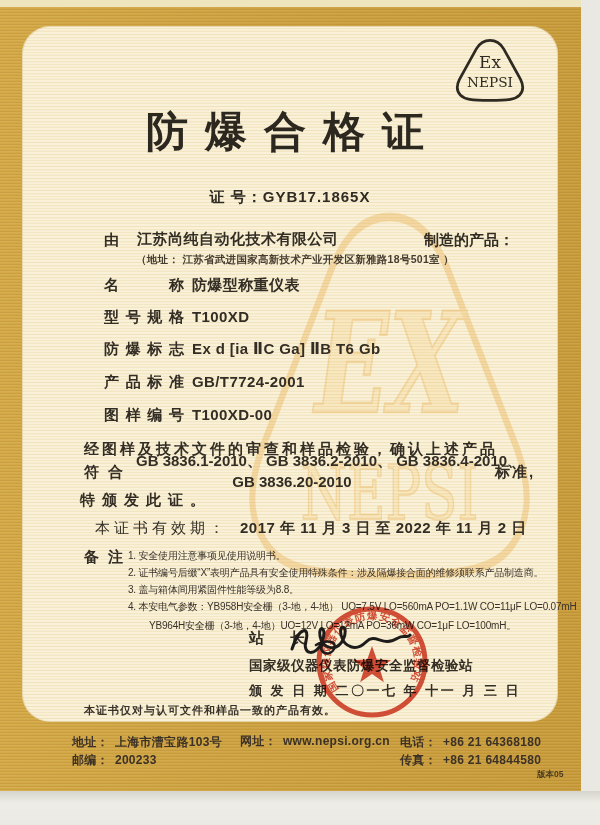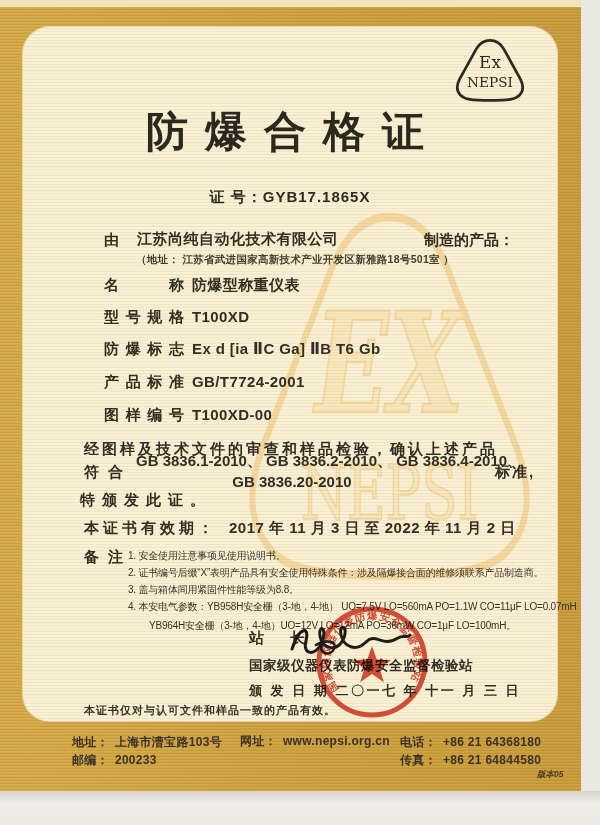--- a/index.html
+++ b/index.html
@@ -51,42 +51,42 @@
   .fr0{top:276px}.fr1{top:308px}.fr2{top:340px}.fr3{top:373px}.fr4{top:406px}
 
   .conf-line1{top:440px;left:84px;font-size:15px;font-weight:600;letter-spacing:3px;}
   .conf-fuhe{top:463px;left:84px;font-size:15px;font-weight:600;letter-spacing:9px;}
   .conf-std1{top:452px;left:136px;width:312px;font-size:15px;font-weight:700;}
   .conf-std2{top:473px;left:136px;width:312px;text-align:center;font-size:15px;font-weight:700;}
   .conf-biaozhun{top:463px;left:495px;font-size:15px;font-weight:600;letter-spacing:2px;}
   .conf-line2{top:491px;left:80px;font-size:15px;font-weight:600;letter-spacing:7px;}
 
   .validity{top:519px;left:84px;font-size:15px;}
-  .validity .vl{font-weight:700;letter-spacing:4px;}
+  .validity .vl{font-weight:400;letter-spacing:4px;margin-left:11px;}
   .validity .vv{font-weight:700;margin-left:12px;letter-spacing:0.5px;}
 
   .rem-label{top:548px;left:84px;font-size:15px;font-weight:600;letter-spacing:9px;}
   .rem{left:128px;font-size:10px;font-weight:400;color:#3a322a;letter-spacing:-0.2px;}
   .rm0{top:549px}.rm1{top:566px}.rm2{top:583px}.rm3{top:600px}.rm4{top:619px;left:121px;margin-left:28px;}
 
   .sign-title{top:629px;left:249px;font-size:15px;font-weight:700;letter-spacing:11px;}
   .sign-org{top:657px;left:249px;font-size:13.5px;font-weight:700;letter-spacing:0.5px;}
   .sign-date{top:682px;left:249px;font-size:13px;font-weight:600;letter-spacing:2.5px;}
 
   .stamp{position:absolute;left:312px;top:602px;width:120px;height:120px;opacity:0.88;mix-blend-mode:multiply;}
   .signature{position:absolute;left:286px;top:615px;width:128px;height:56px;}
 
   .panel-note{top:703px;left:84px;font-size:11px;font-weight:700;letter-spacing:1px;color:#39322a;}
 
   .f-row{font-size:12px;font-weight:700;color:#3b3126;letter-spacing:0.3px;}
   .f-row .lv{margin-left:6px;}
   .fc1a{top:734px;left:72px}.fc1b{top:752px;left:72px}
   .fc2a{top:733px;left:240px}.fc2b{top:751px;left:240px}
   .fc3a{top:734px;left:400px}.fc3b{top:752px;left:400px}
-  .f-version{top:769px;left:537px;font-size:8.5px;font-weight:700;color:#4a3c22;font-style:italic;}
+  .f-version{top:769px;left:537px;font-size:8.5px;font-weight:700;color:#4a3c22;}
 
   .edge-right{position:absolute;left:581px;top:0;width:19px;height:825px;background:#eae8e2;}
   .edge-bottom{position:absolute;left:0;top:791px;width:600px;height:34px;
     background:linear-gradient(180deg,#d6d4cc,#edece6 35%,#eceae4);}
 </style>
 </head>
 <body>
 
 <div class="screen">
 

